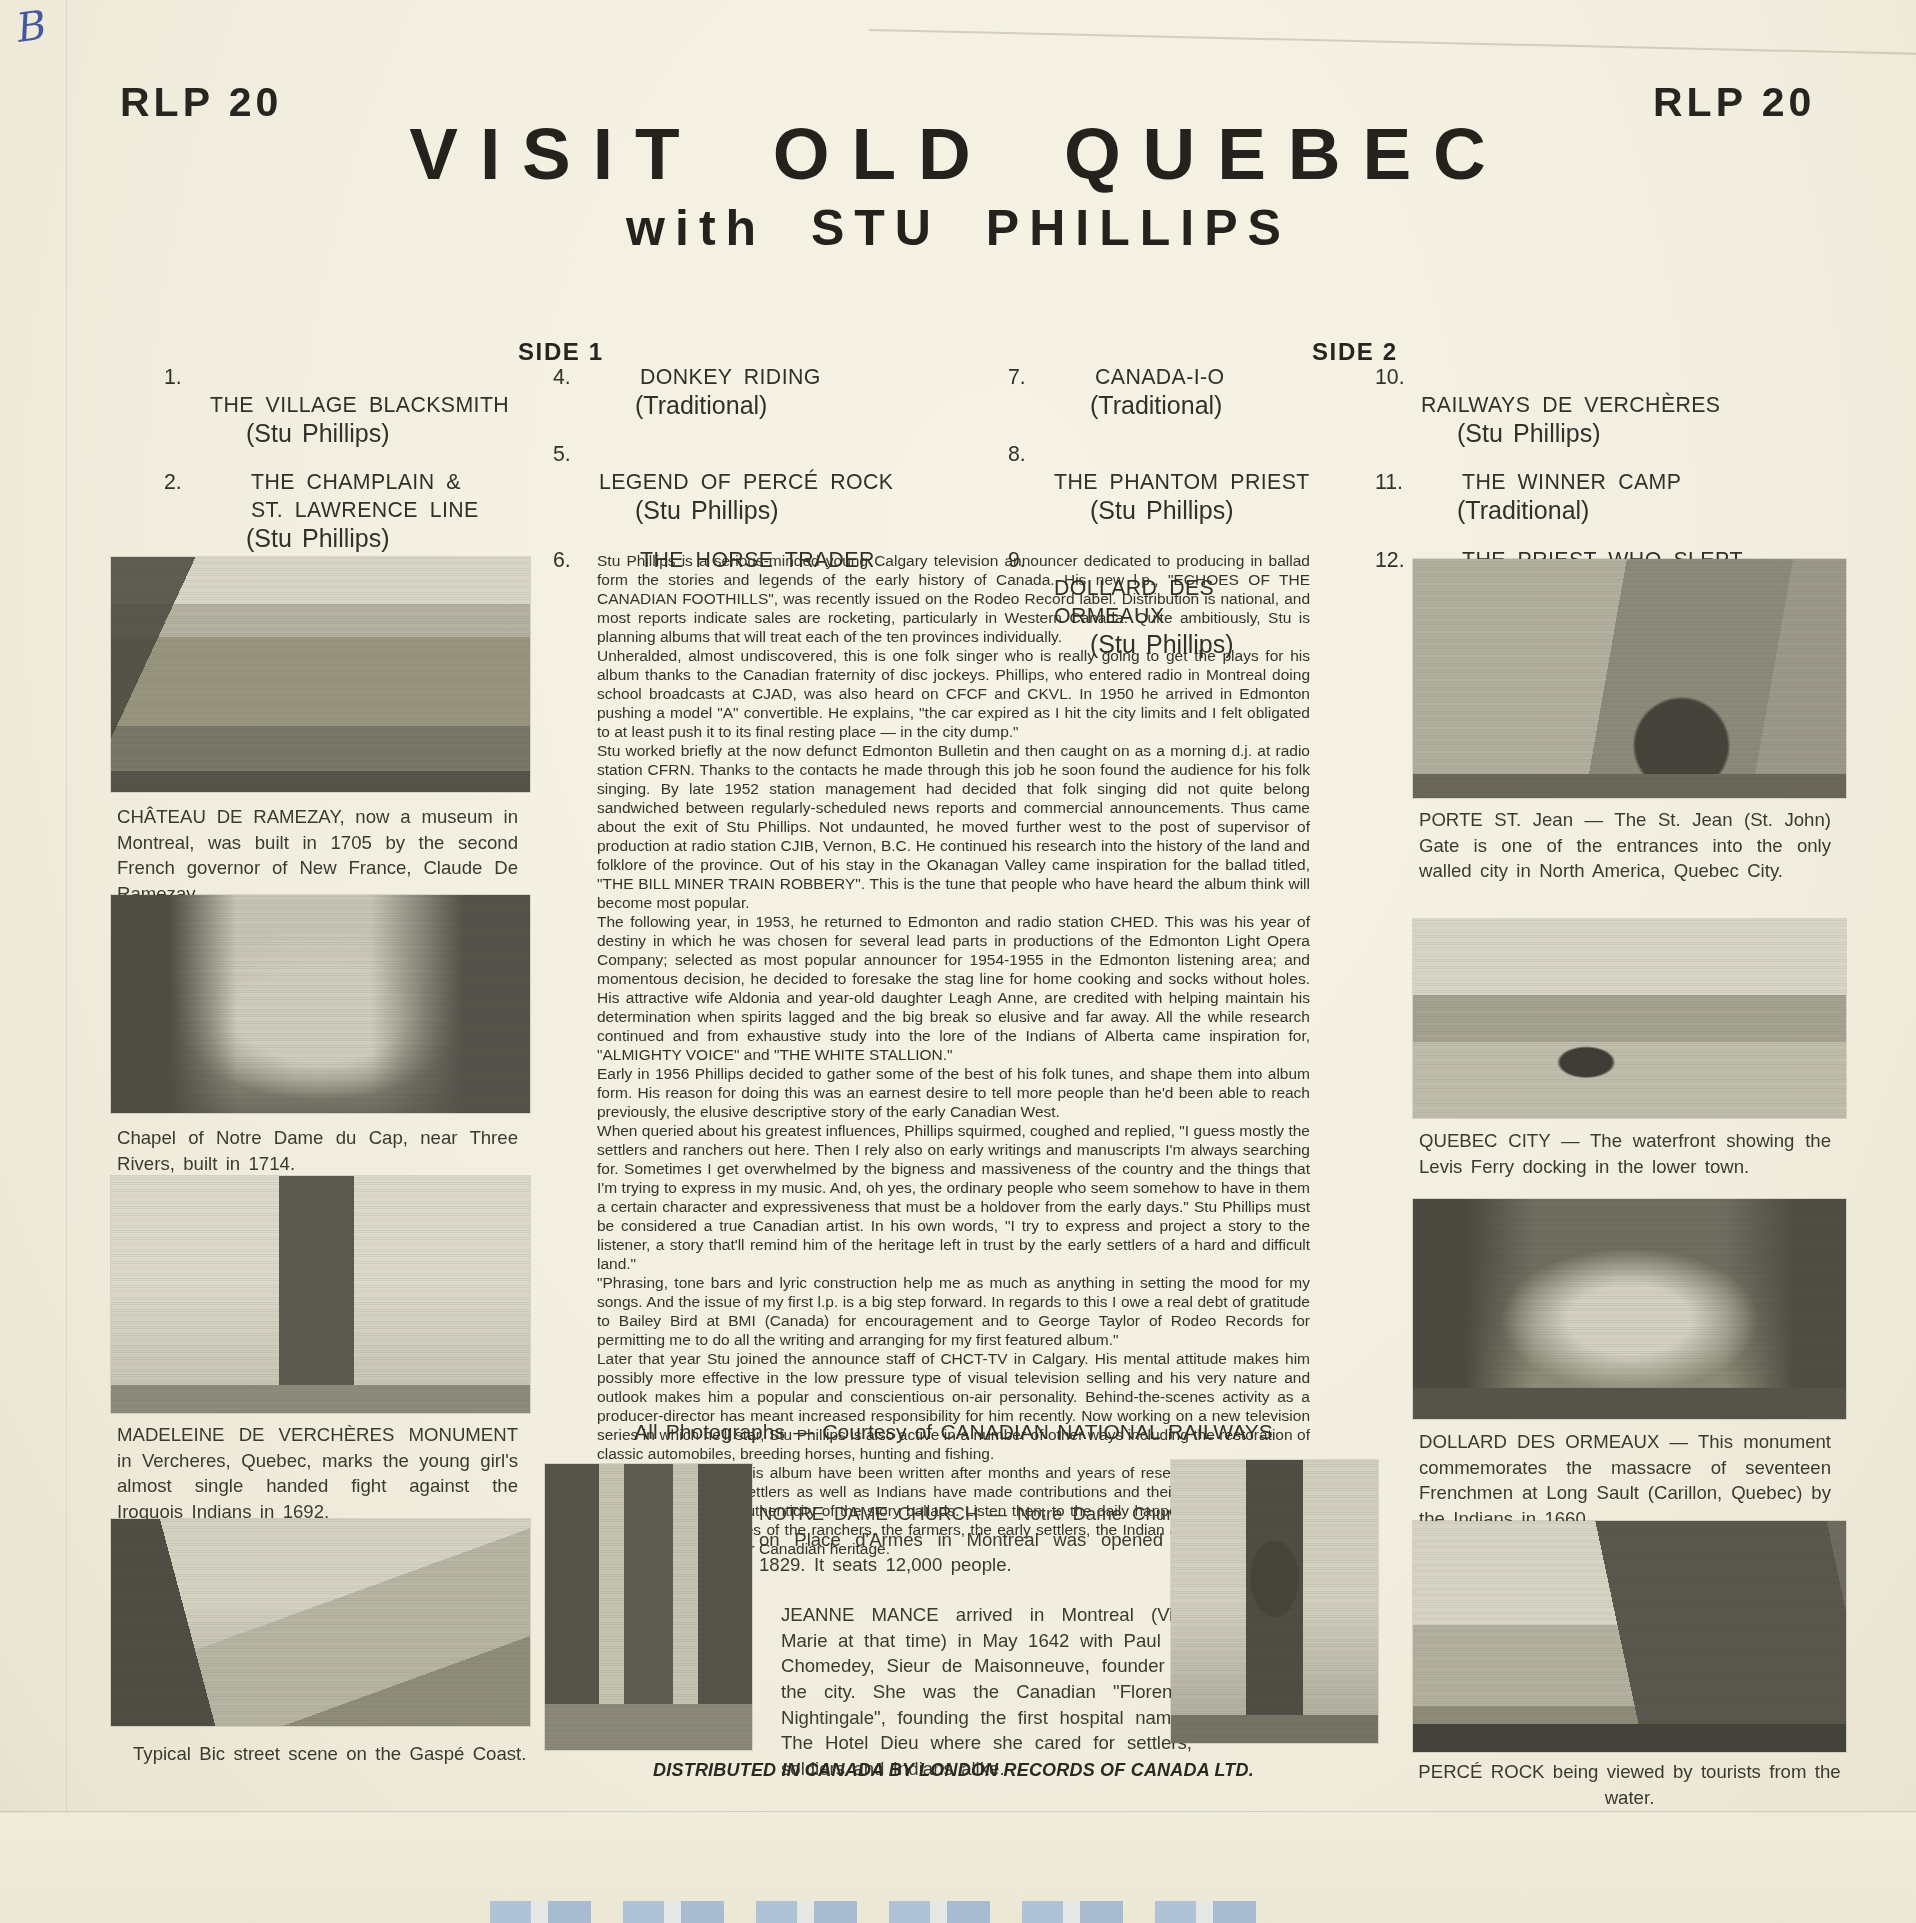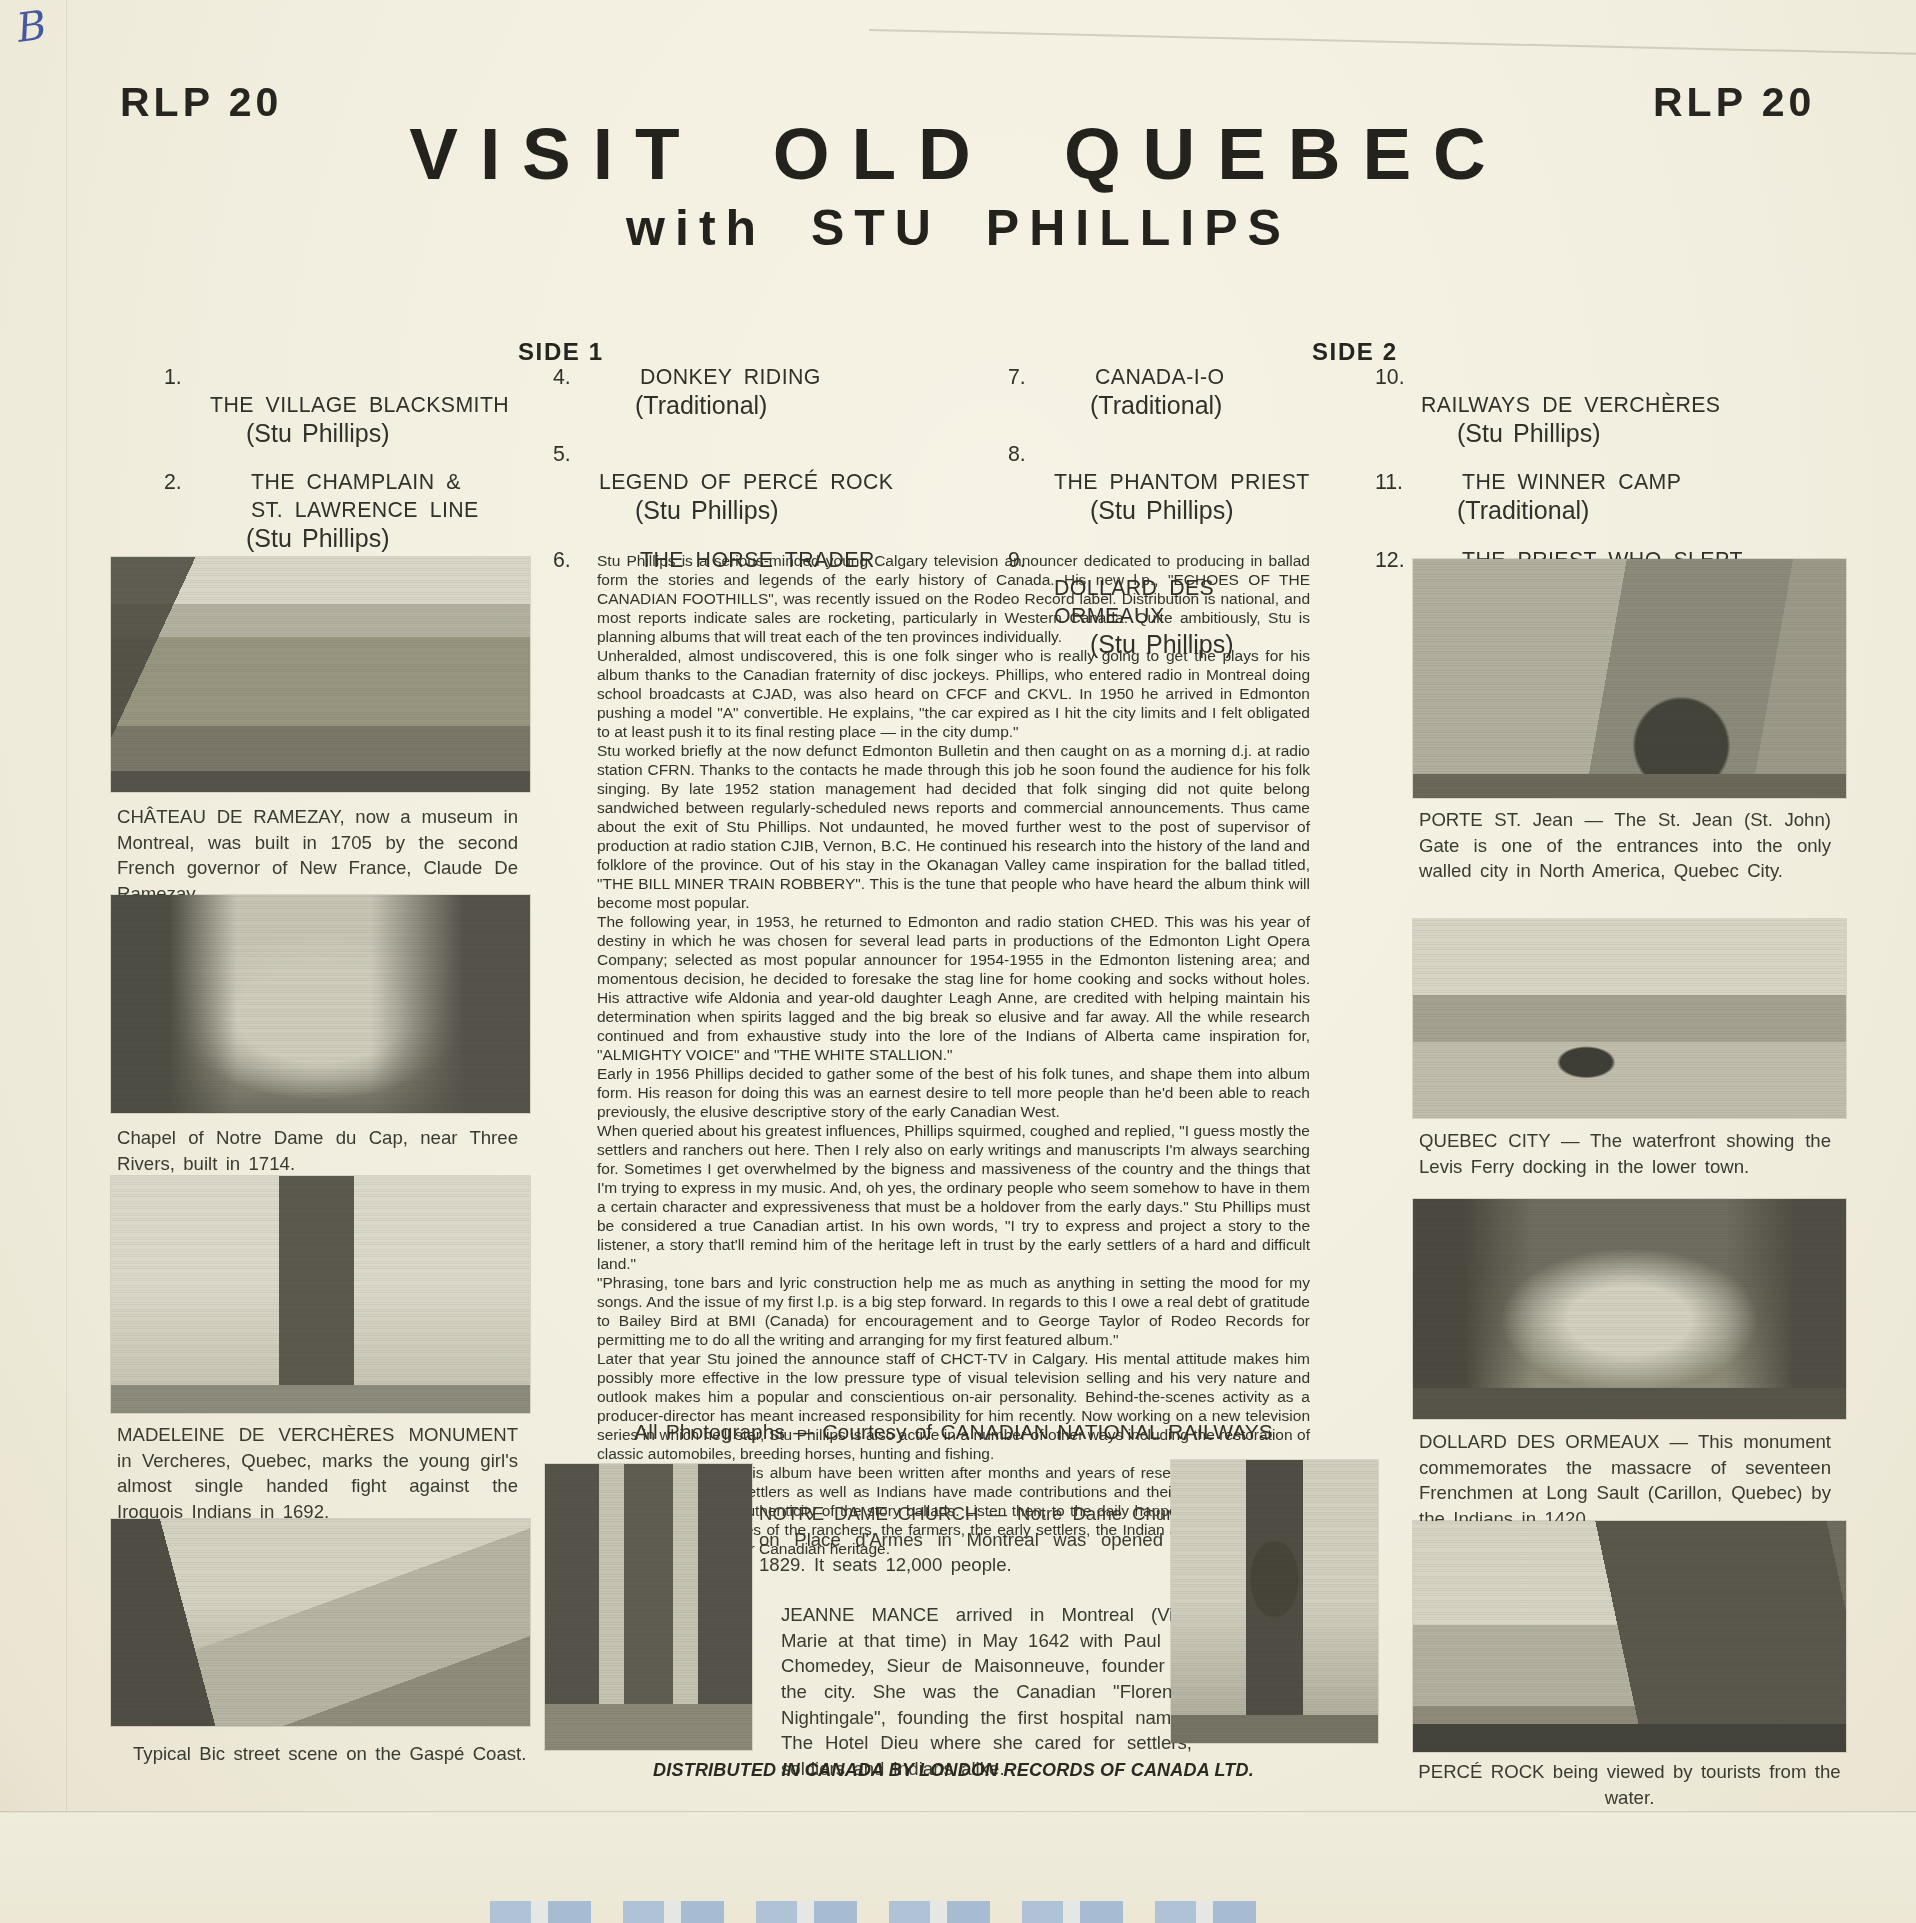--- a/index.html
+++ b/index.html
@@ -224,21 +224,21 @@
   <div class="photo p-madeleine"></div>
   <div class="caption c-madeleine">MADELEINE DE VERCHÈRES MONUMENT in Vercheres, Quebec, marks the young girl's almost single handed fight against the Iroquois Indians in 1692.</div>
   <div class="photo p-bic"></div>
   <div class="caption c-bic">Typical Bic street scene on the Gaspé Coast.</div>
 
   <div class="photo p-porte"></div>
   <div class="caption c-porte">PORTE ST. Jean — The St. Jean (St. John) Gate is one of the entrances into the only walled city in North America, Quebec City.</div>
   <div class="photo p-quebec"></div>
   <div class="caption c-quebec">QUEBEC CITY — The waterfront showing the Levis Ferry docking in the lower town.</div>
   <div class="photo p-dollard"></div>
-  <div class="caption c-dollard">DOLLARD DES ORMEAUX — This monument commemorates the massacre of seventeen Frenchmen at Long Sault (Carillon, Quebec) by the Indians in 1420.</div>
+  <div class="caption c-dollard">DOLLARD DES ORMEAUX — This monument commemorates the massacre of seventeen Frenchmen at Long Sault (Carillon, Quebec) by the Indians in 1660.</div>
   <div class="photo p-perce"></div>
   <div class="caption c-perce">PERCÉ ROCK being viewed by tourists from the water.</div>
 
   <div class="photo p-notredame"></div>
   <div class="caption c-notredame">NOTRE DAME CHURCH — Notre Dame Church on Place d'Armes in Montreal was opened in 1829. It seats 12,000 people.</div>
   <div class="caption c-jeanne">JEANNE MANCE arrived in Montreal (Ville Marie at that time) in May 1642 with Paul de Chomedey, Sieur de Maisonneuve, founder of the city. She was the Canadian "Florence Nightingale", founding the first hospital named The Hotel Dieu where she cared for settlers, soldiers and Indians alike.</div>
   <div class="photo p-jeanne"></div>
 
   <div class="distributed">DISTRIBUTED IN CANADA BY LONDON RECORDS OF CANADA LTD.</div>
 

